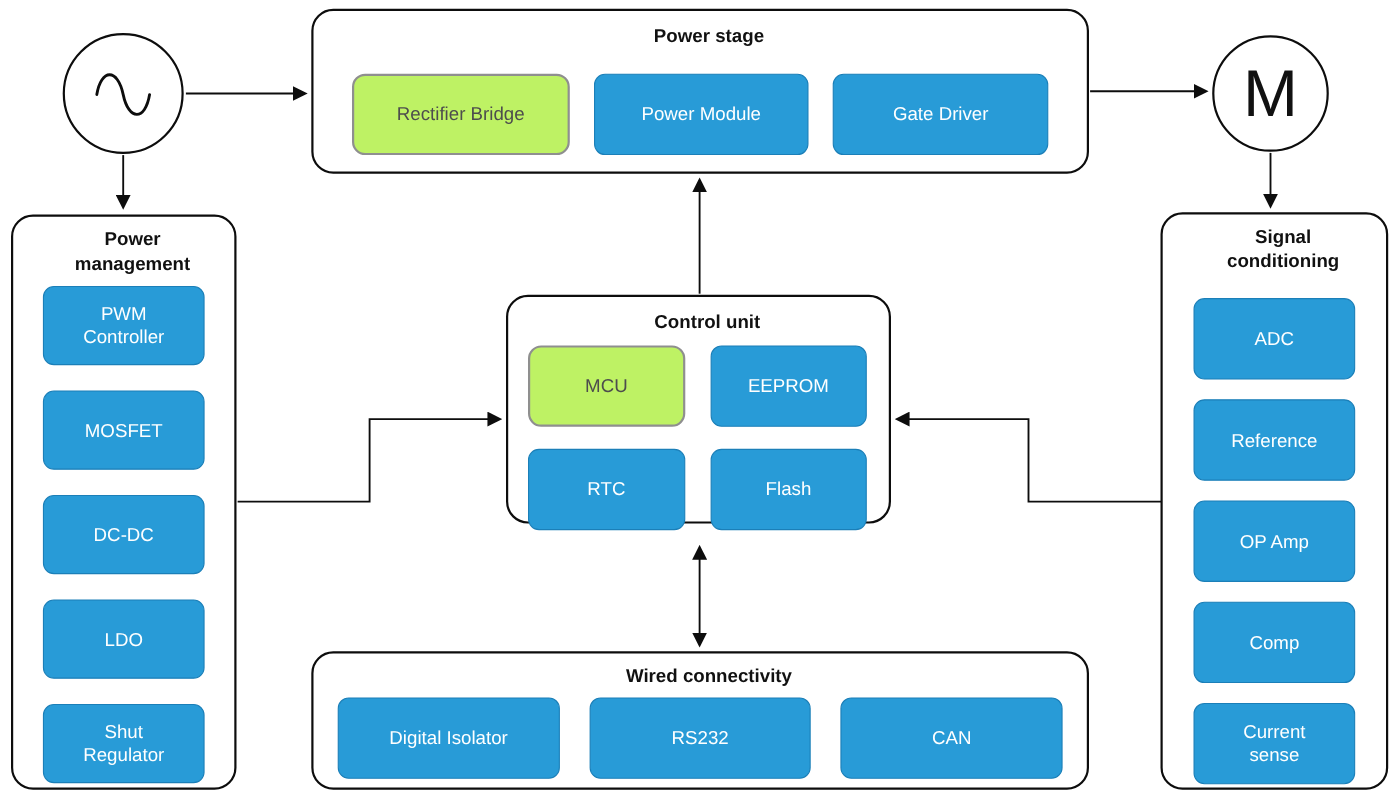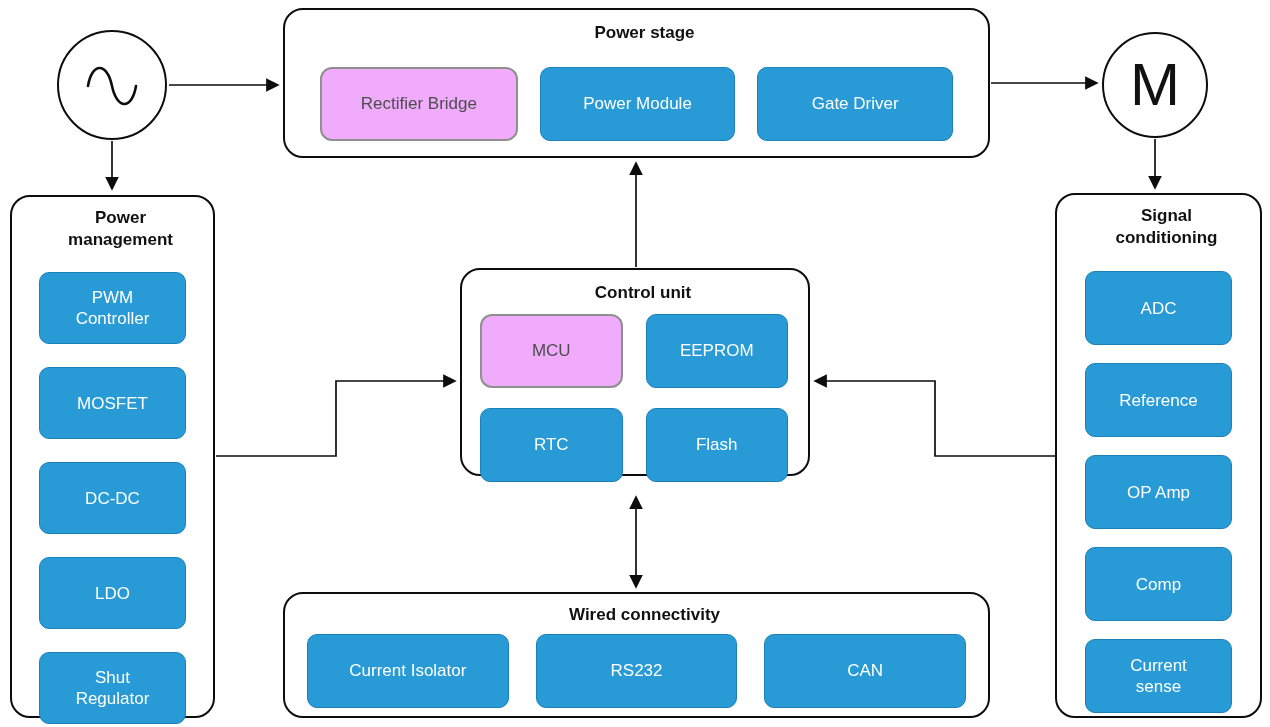--- a/index.html
+++ b/index.html
@@ -45,21 +45,21 @@
 
   
   .h-row{
     position:absolute;left:0;right:0;top:57px;
     display:flex;justify-content:space-between;
     padding:0 35px;box-sizing:border-box;gap:22px;
   }
   .g-wired .h-row{top:40px;padding:0 22px;gap:27px;}
   .v-col{
     display:flex;flex-direction:column;align-items:center;
-    gap:23px;margin-top:21px;
+    gap:23px;margin-top:9px;
   }
   .g-signal-cond .v-col{gap:18px;margin-top:22px;}
   .cu-grid{
     position:absolute;left:18px;right:20px;top:44px;
     display:grid;grid-template-columns:1fr 1fr;
     column-gap:23px;row-gap:20px;
   }
 
   
   .chip{
@@ -73,21 +73,21 @@
     display:flex;align-items:center;justify-content:center;
     padding:4px 20px;
     box-sizing:border-box;
     height:74px;
     flex:1 1 0;
   }
   .v-col .chip{flex:none;width:147px;height:72px;}
   .g-signal-cond .v-col .chip{height:74px;}
   .cu-grid .chip{height:74px;padding:4px 14px;}
   .chip.muted{
-    background:#f0abfc;
+    background:#bef264;
     border:2px solid #8f8f8f;
     border-radius:12px;
     color:#4d4d4d;
   }
 
   
   .circle{
     position:absolute;
     background:#ffffff;
     border:2px solid #0d0d0d;
@@ -203,21 +203,21 @@
       <div class="chip">
         <span>Current sense</span>
       </div>
     </div>
   </section>
 
   <section class="group g-wired">
     <h2 class="group-title">Wired connectivity</h2>
     <div class="h-row">
       <div class="chip">
-        <span>Current Isolator</span>
+        <span>Digital Isolator</span>
       </div>
       <div class="chip">
         <span>RS232</span>
       </div>
       <div class="chip">
         <span>CAN</span>
       </div>
     </div>
   </section>
 

